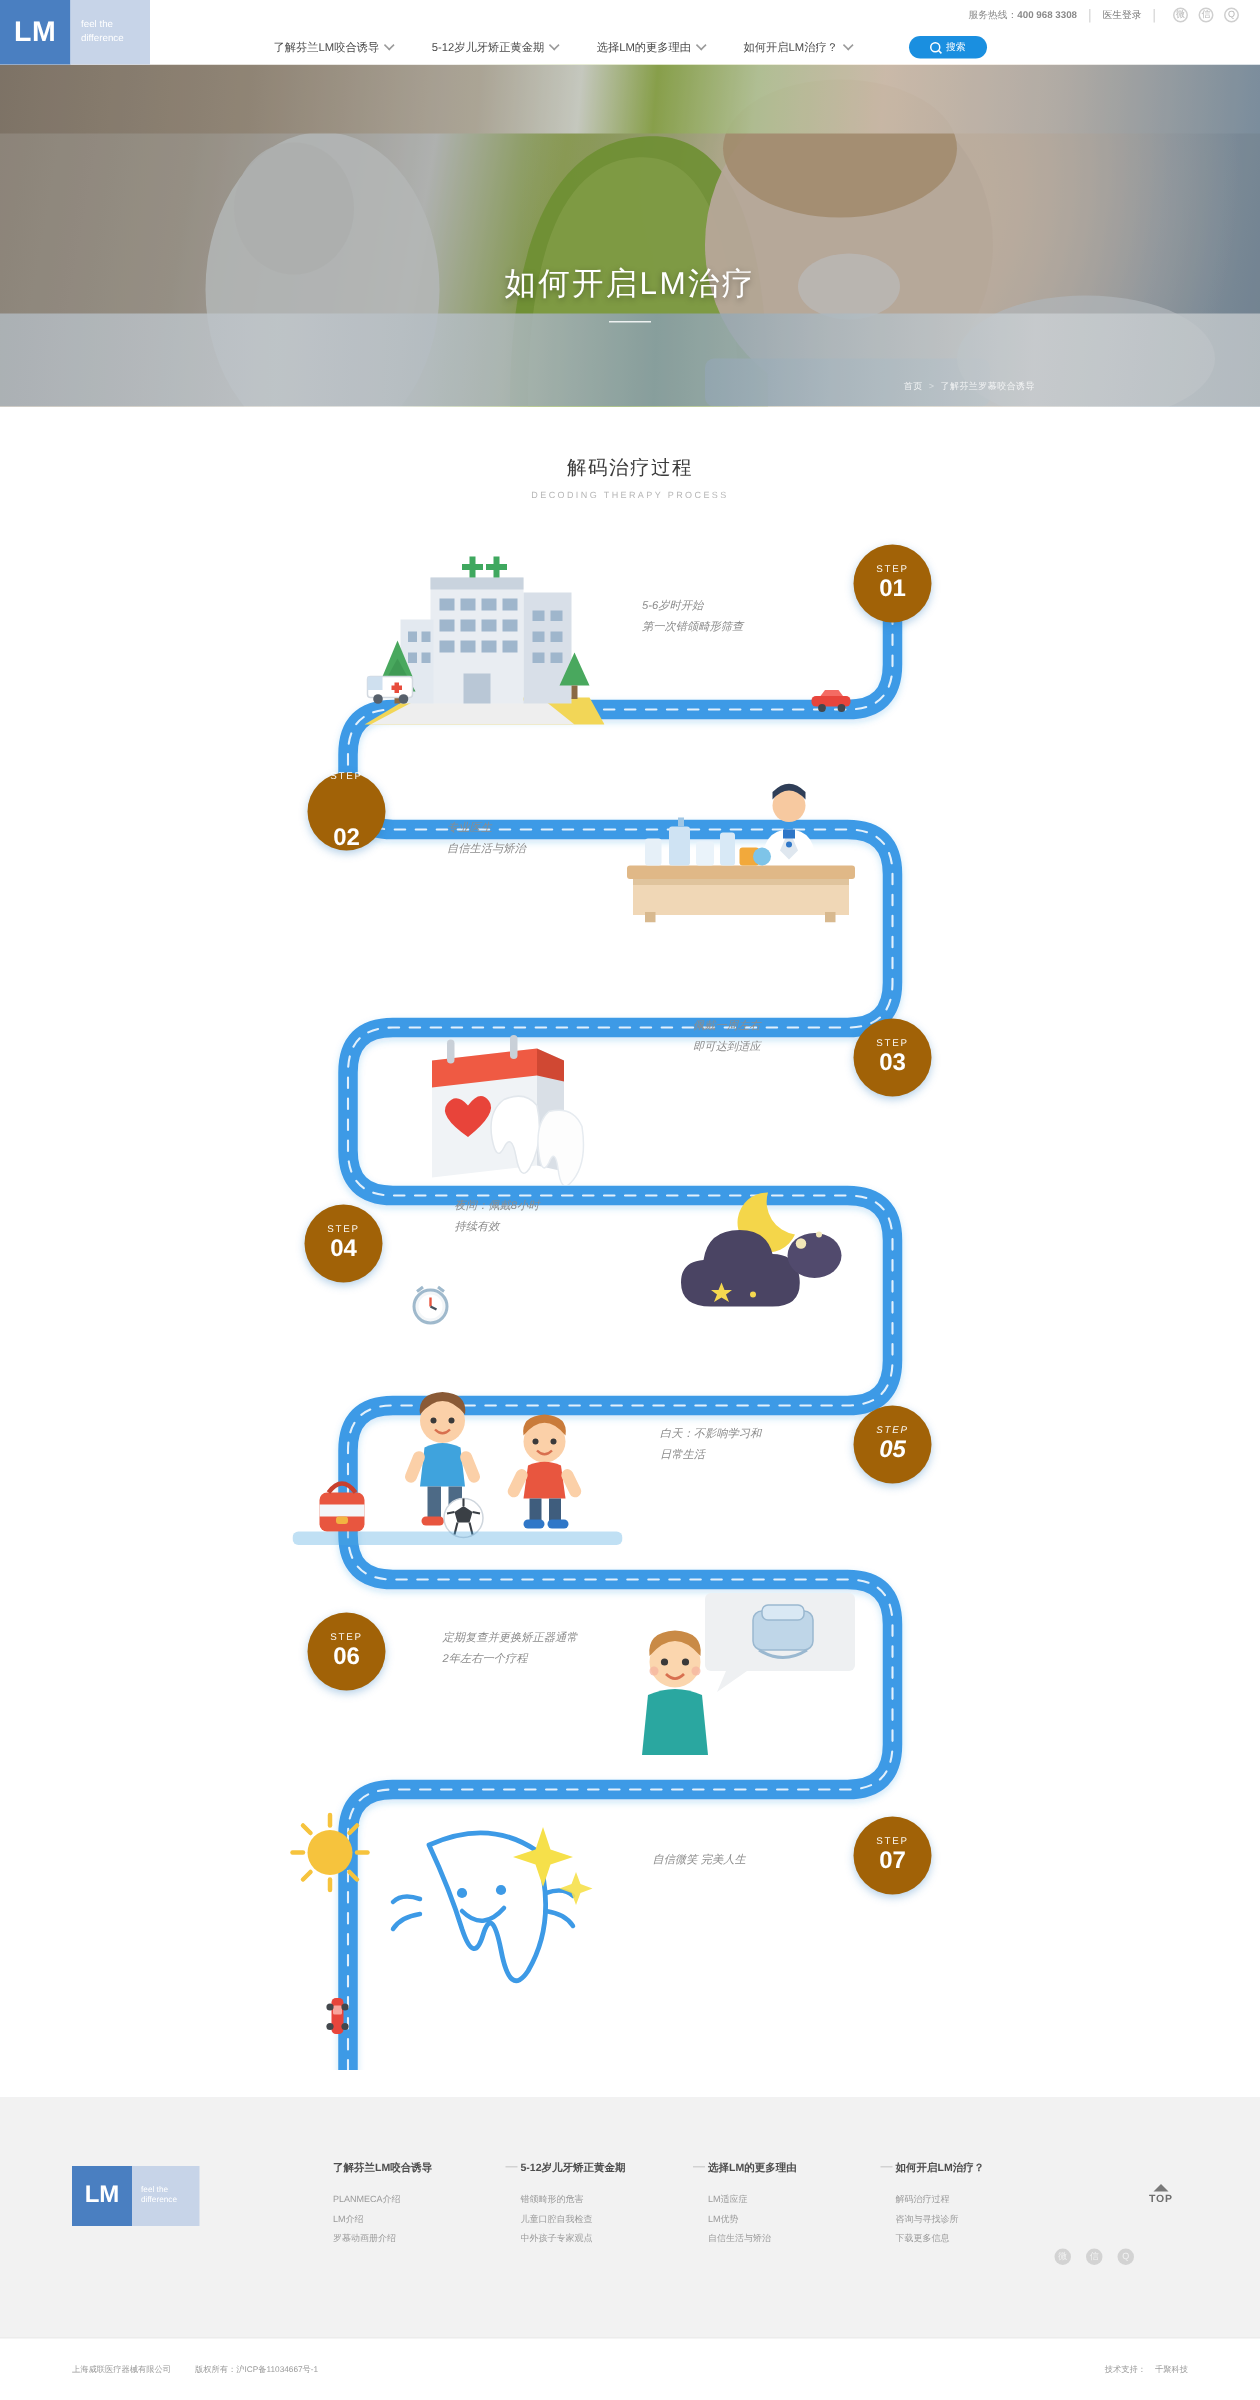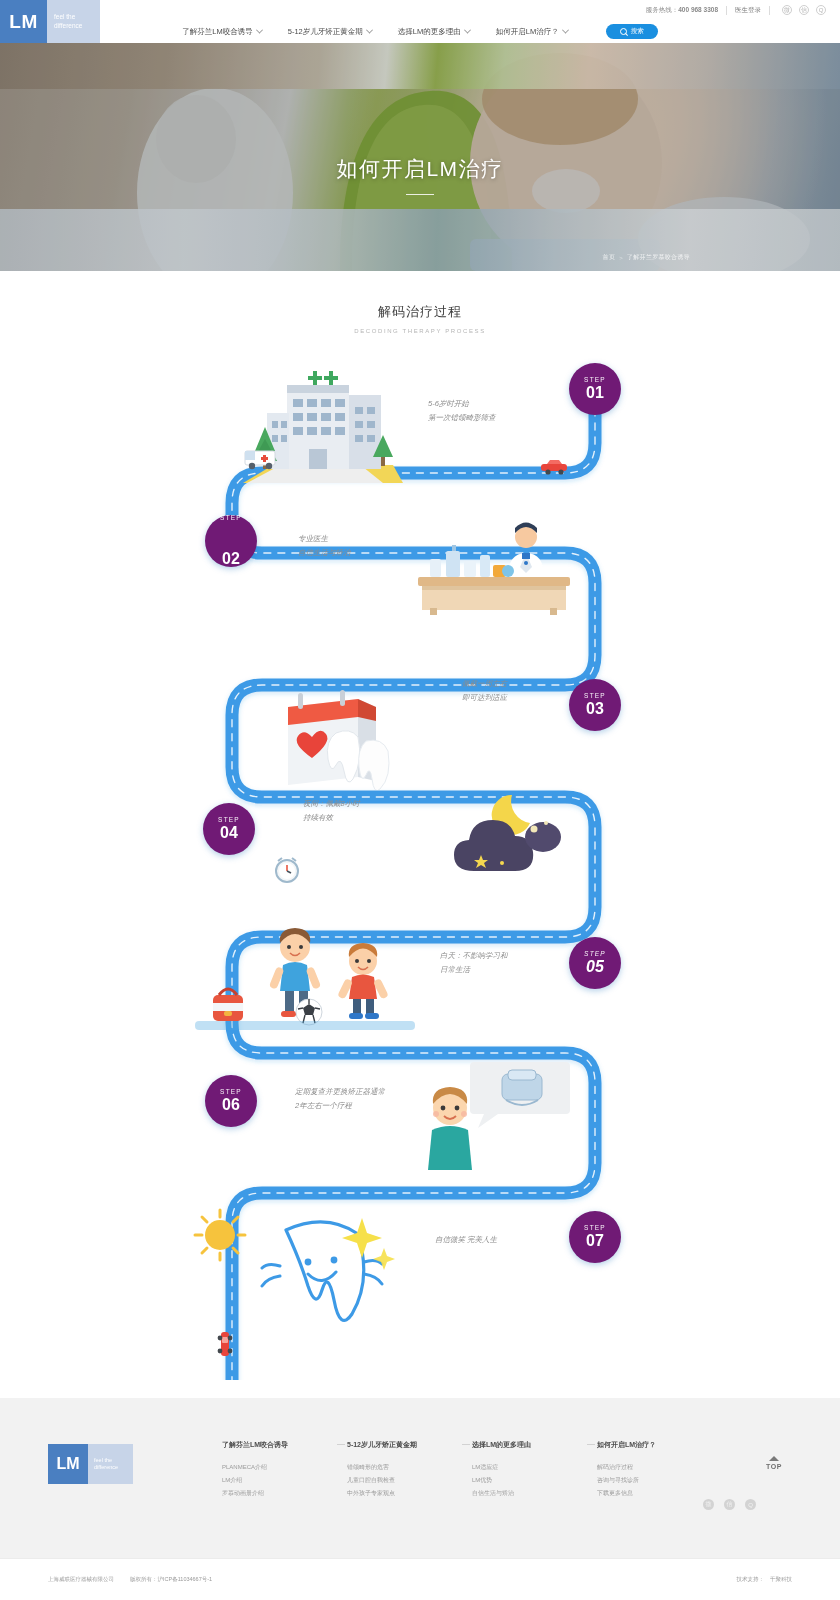--- a/index.html
+++ b/index.html
@@ -91,21 +91,21 @@
   .hero .band-bot {
     position:absolute; bottom:0; left:0; width:100%; height:62px;
     background:linear-gradient(92deg,#cfd6db 0%, #e2e7ea 22%, #cfd8dd 40%,
       #9fb7c4 52%, #cbd7dd 66%, #eef1f2 82%, #dfe4e6 100%);
     opacity:.85;
   }
   .hero-overlay { position:absolute; inset:0; background:rgba(40,50,60,.18); }
   .hero-text {
     position:absolute; top:112px; left:0; width:840px; text-align:center; color:#fff;
   }
-  .hero-title { font-size:21px; letter-spacing:1.5px; text-shadow:0 1px 4px rgba(0,0,0,.35); }
+  .hero-title { font-size:21px; letter-spacing:1.5px; text-shadow:0 1px 4px rgba(0,0,0,.35);margin-top:20px; }
   .hero-sub {
     font-size:7.5px; letter-spacing:2.4px; margin-top:8px; opacity:.95;
     text-shadow:0 1px 3px rgba(0,0,0,.3);
   }
   .hero-rule { width:28px; height:1px; background:rgba(255,255,255,.85); margin:11px auto 0; }
   .crumb {
     position:absolute; bottom:9px; right:150px;
     font-size:6px; color:rgba(255,255,255,.82); letter-spacing:.3px;
     display:flex; gap:4px; align-items:center;
   }
@@ -117,21 +117,21 @@
   }
   .sec-title .cn { font-size:13px; color:#3c3c3c; letter-spacing:1px; }
   .sec-title .en { font-size:6px; color:#b6b6b6; letter-spacing:1.6px; margin-top:7px; }
 
   
   .flow { position:absolute; top:355px; left:0; width:840px; height:1025px; }
   .flow svg { position:absolute; top:0; left:0; }
 
   .step-badge {
     position:absolute; width:52px; height:52px; border-radius:50%;
-    background:#701a75;
+    background:#a16207;
     display:flex; flex-direction:column; align-items:center; justify-content:center;
     color:#fff; box-shadow:0 2px 6px rgba(40,120,190,.35);
   }
   .step-badge .lbl { font-size:6.5px; letter-spacing:1.2px; opacity:.95; }
   .step-badge .num { font-size:16px; font-weight:bold; line-height:1.1; margin-top:1px; }
 
   .step-text { position:absolute; font-size:7.5px; color:#8c8c8c; line-height:1.85;font-style:italic; }
 
   
   .ill { position:absolute; }
@@ -579,21 +579,21 @@
   </div>
   <div class="step-badge" style="left:569px; top:856px;">
     <span class="lbl">STEP</span>
     <span class="num">07</span>
   </div>
 
   <div class="step-text" style="left:428px; top:42px;">
     <div>5-6岁时开始</div>
     <div>第一次错颌畸形筛查</div>
   </div>
-  <div class="step-text" style="left:298px; top:177px;">
+  <div class="step-text" style="left:298px; top:190px;">
     <div>专业医生</div>
     <div>自信生活与矫治</div>
   </div>
   <div class="step-text" style="left:462px; top:322px;">
     <div>佩戴一周左右</div>
     <div>即可达到适应</div>
   </div>
   <div class="step-text" style="left:303px; top:442px;">
     <div>夜间：佩戴8小时</div>
     <div>持续有效</div>

